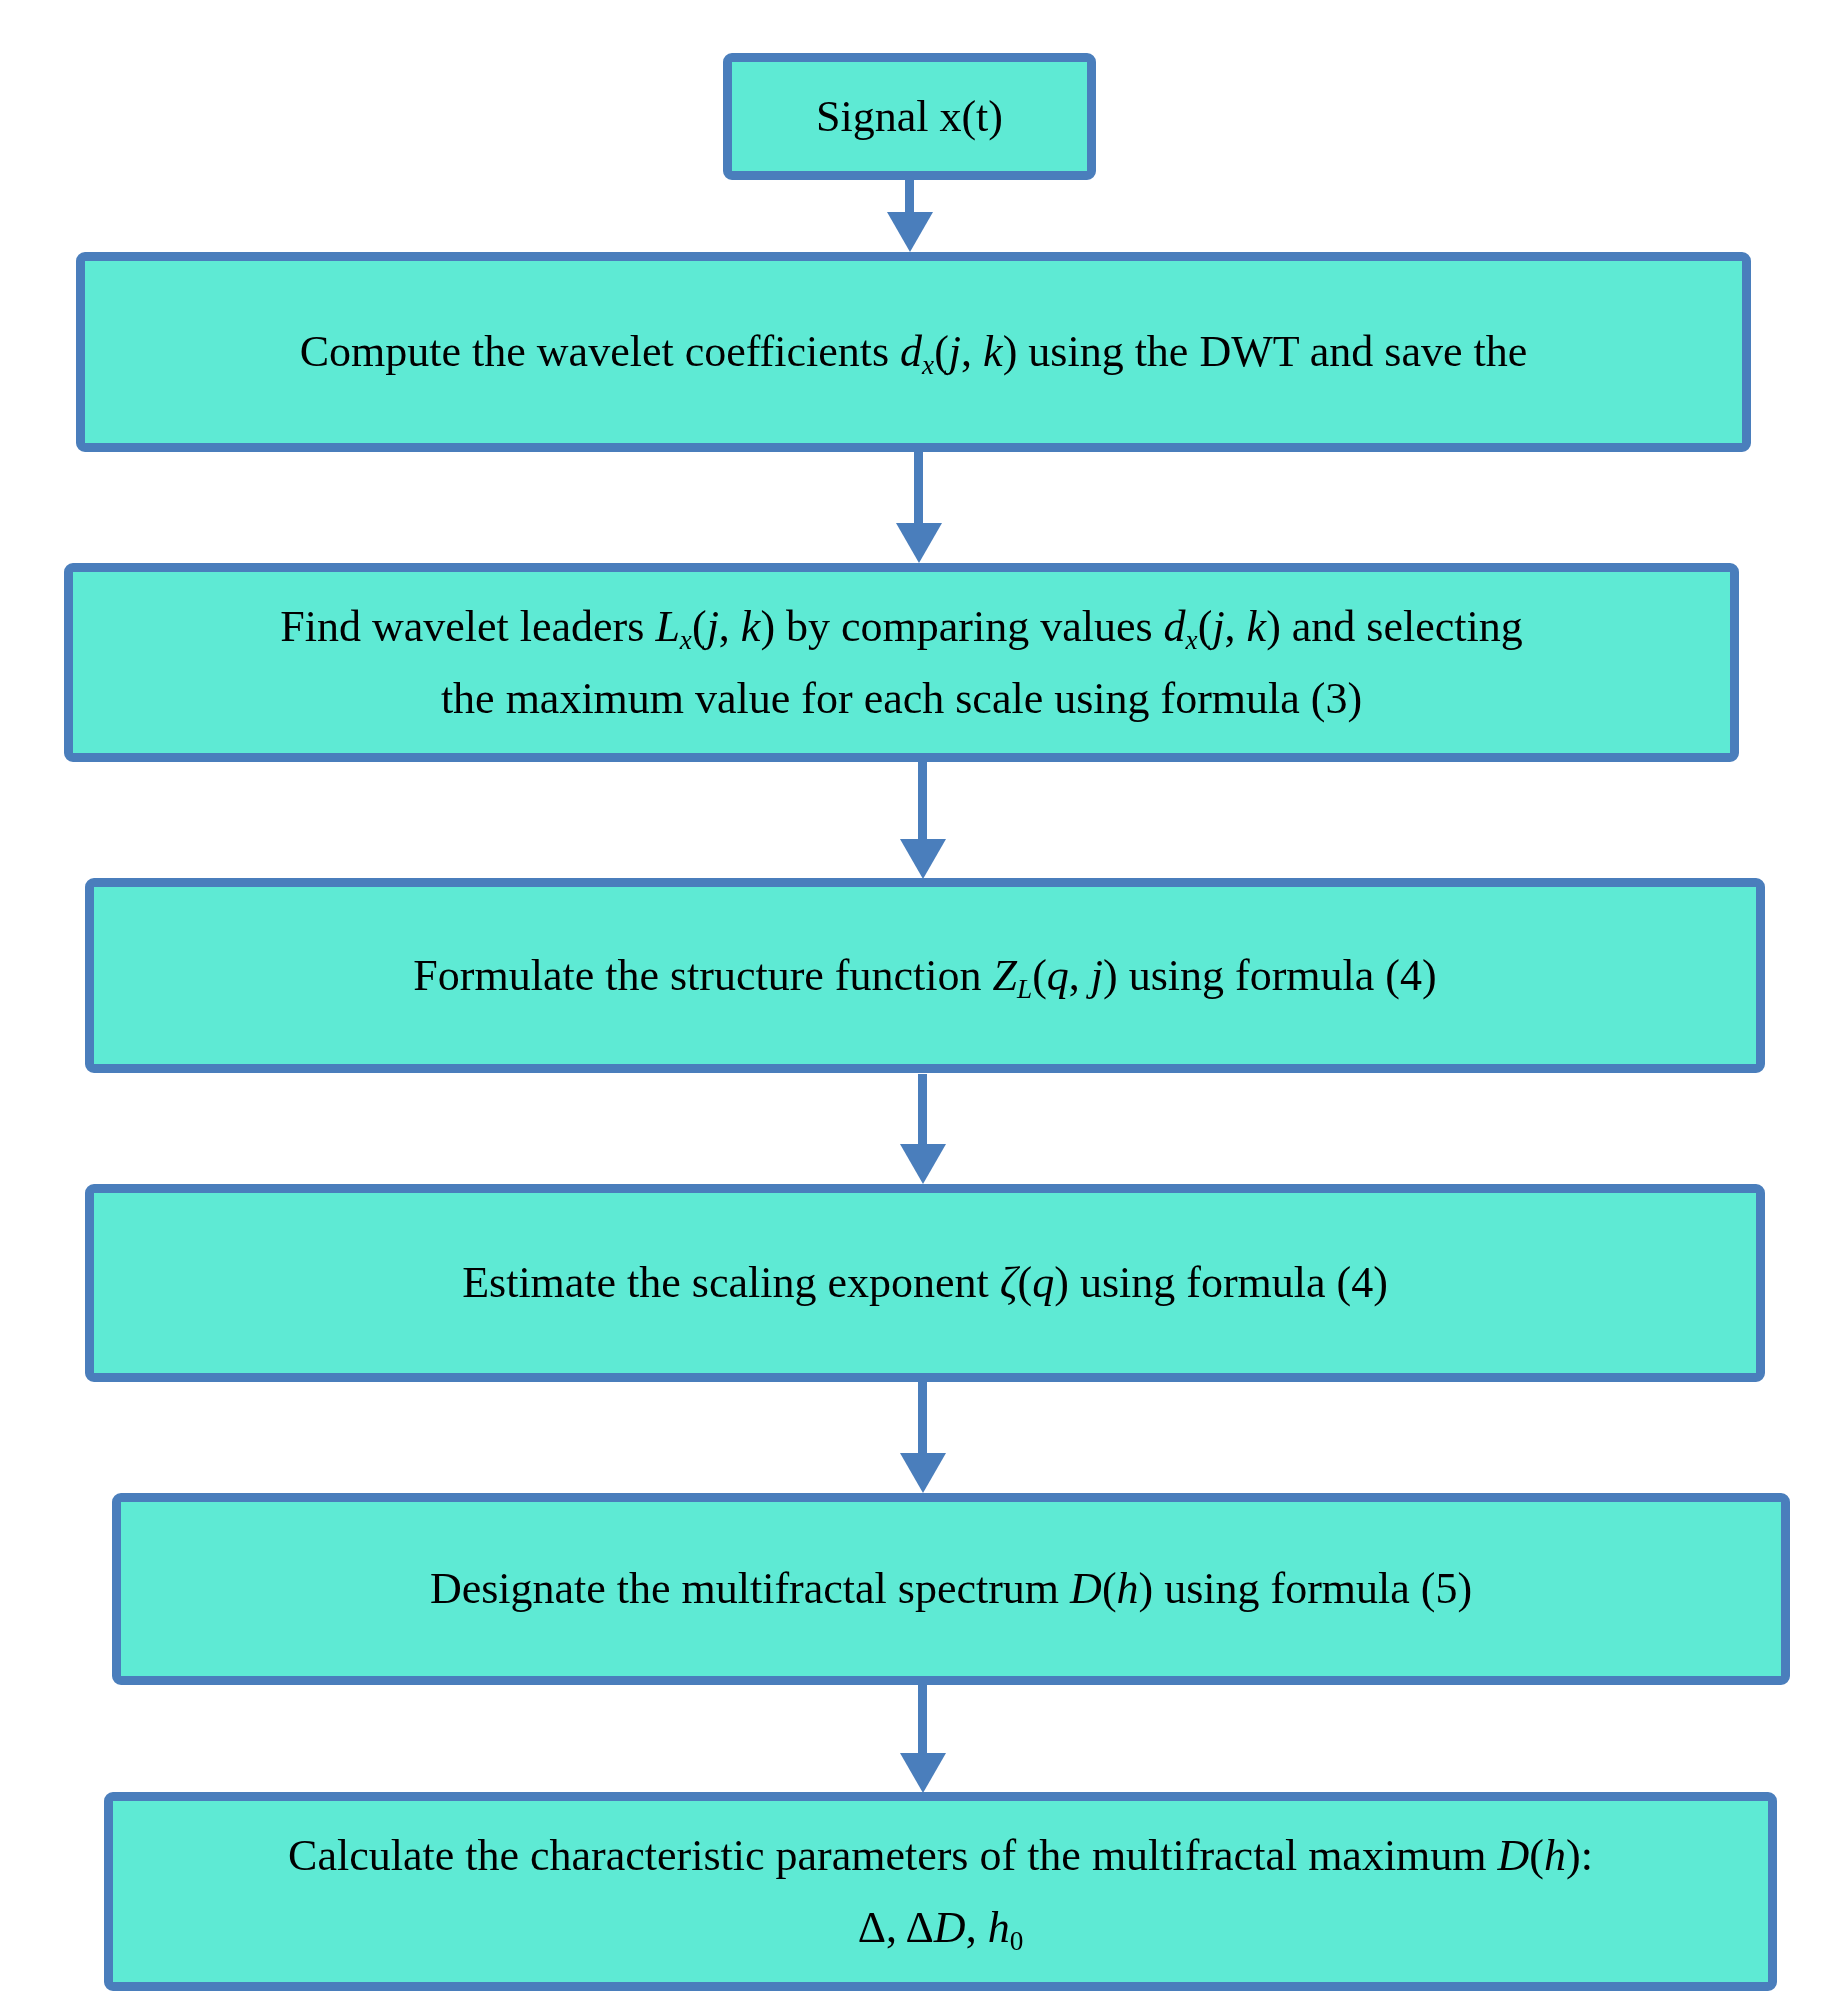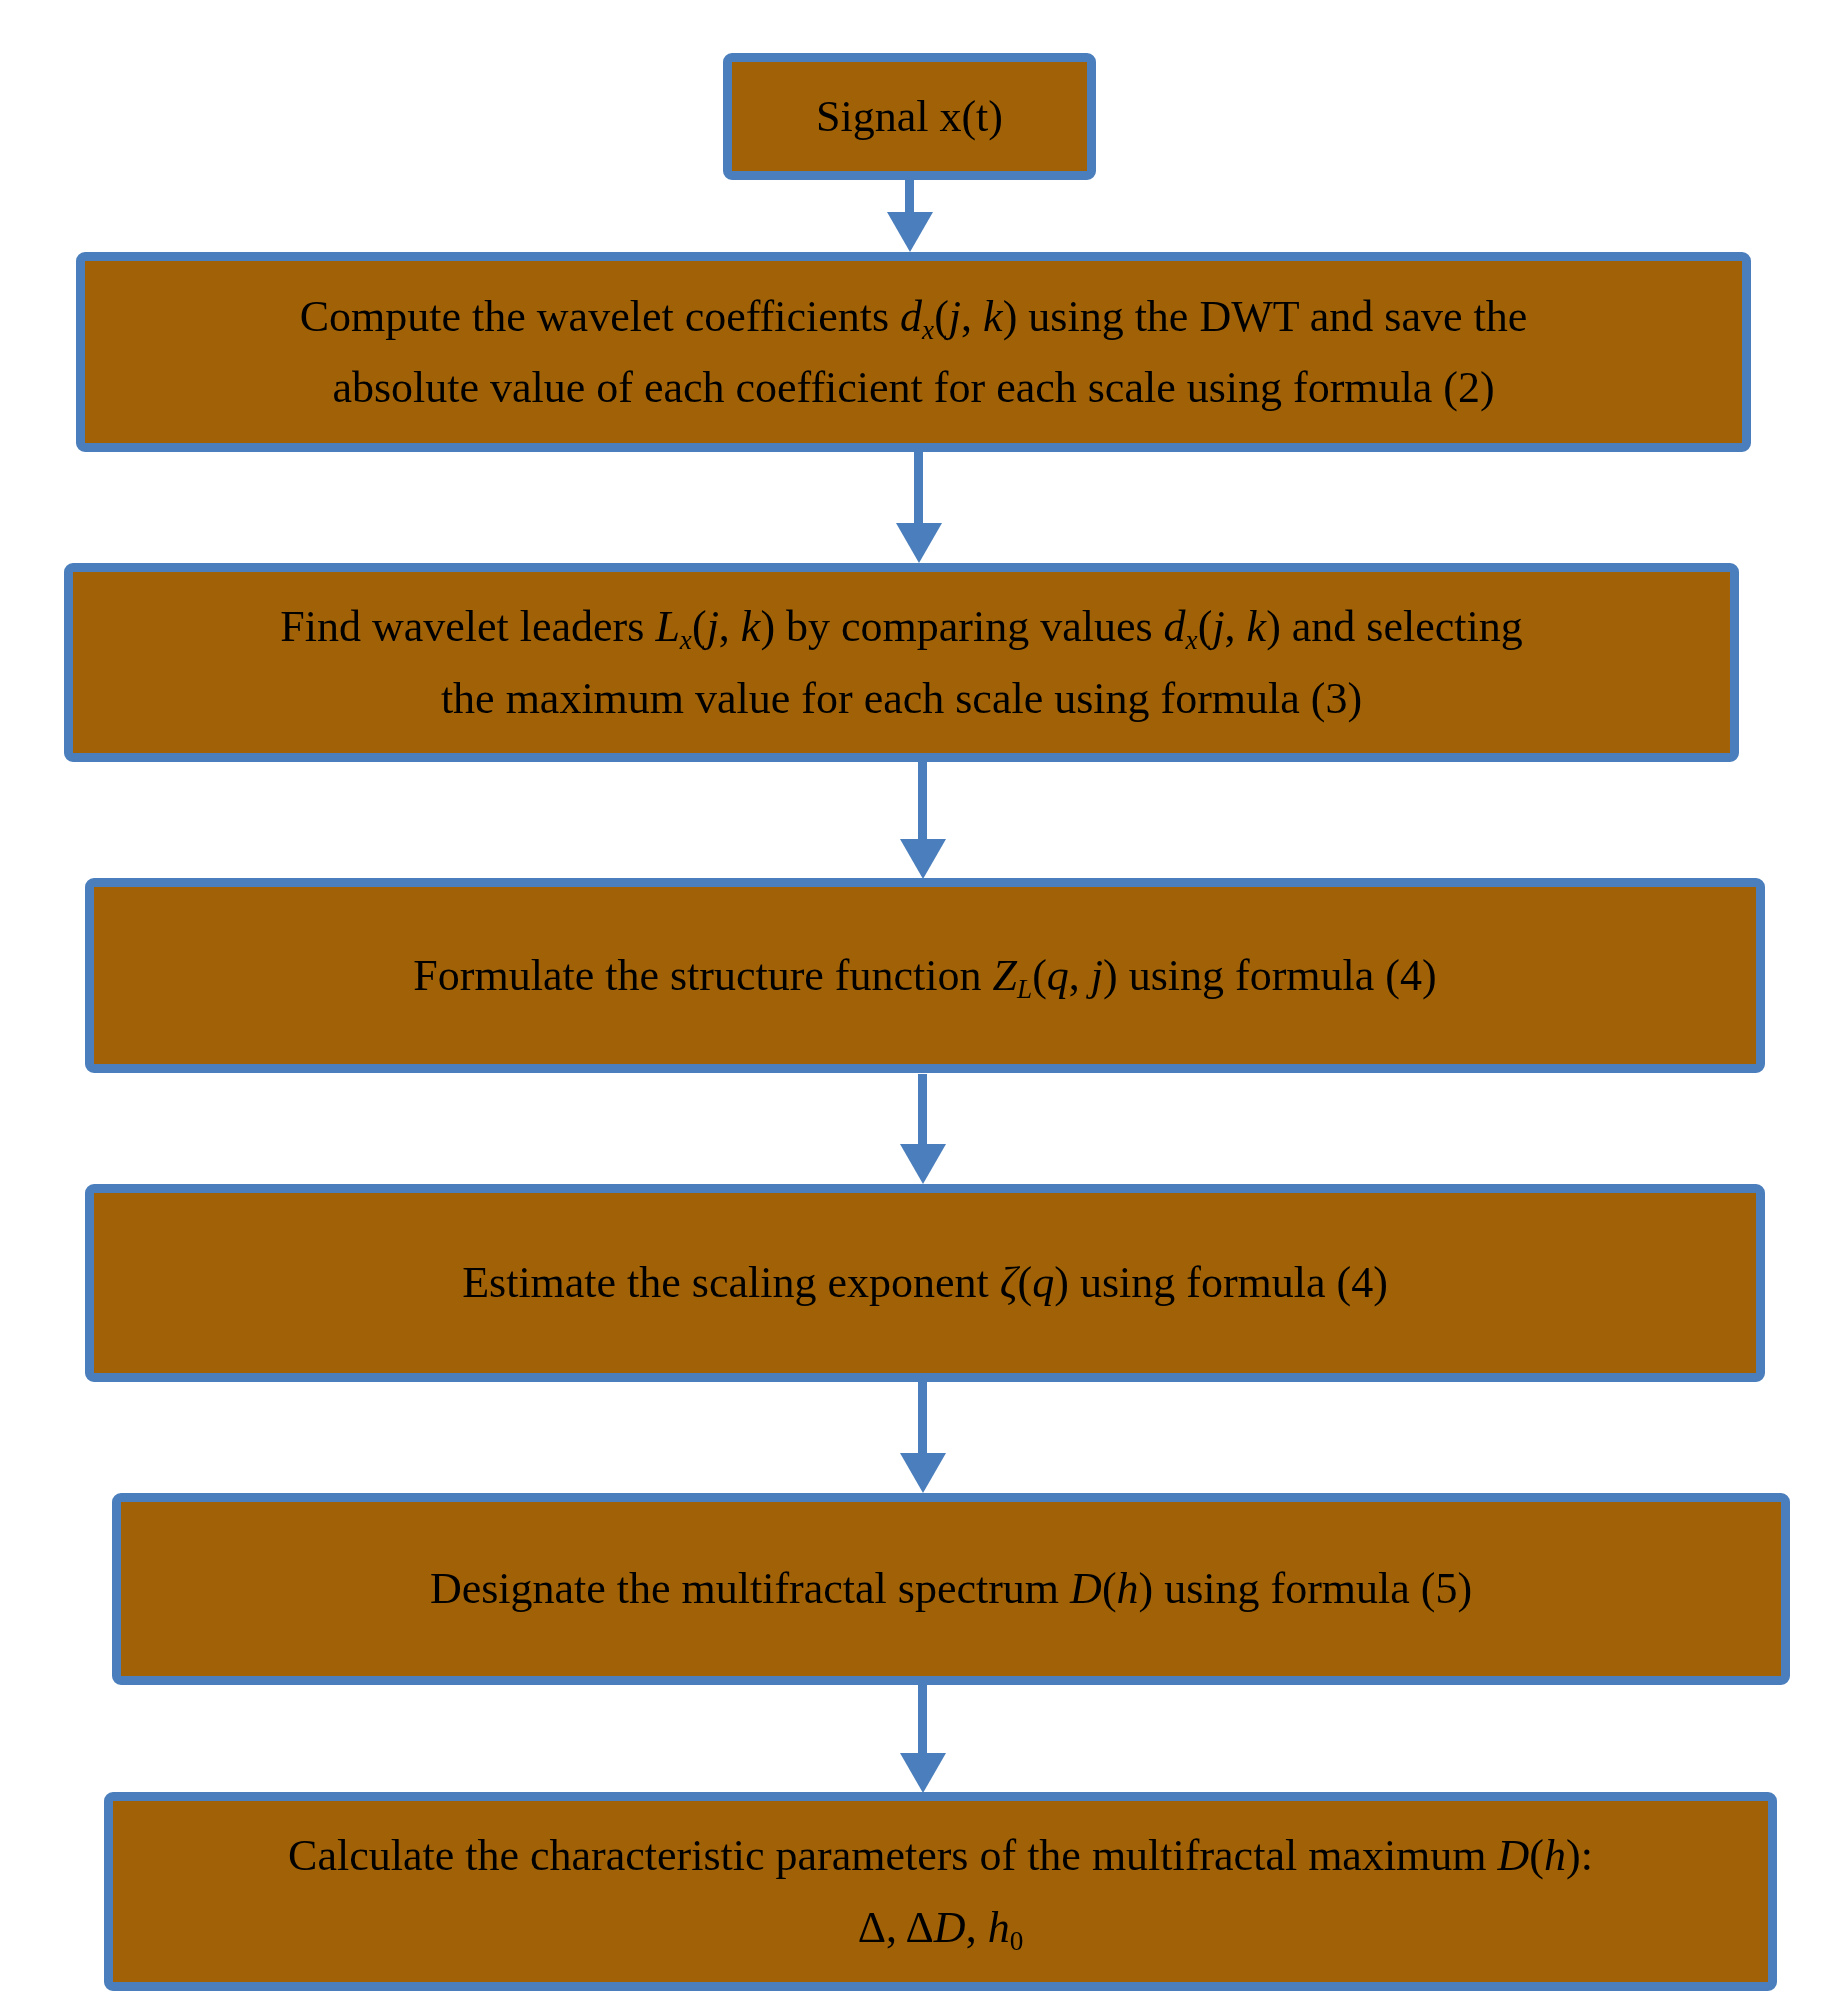--- a/index.html
+++ b/index.html
@@ -10,21 +10,21 @@
     width: 1825px;
     height: 2015px;
     background: #ffffff;
     font-family: "Liberation Serif", "DejaVu Serif", serif;
     color: #000000;
   }
   .node {
     position: absolute;
     border: 9.8px solid var(--accent);
     border-radius: 9px;
-    background: #a16207;
+    background: #5eead4;
     display: flex;
     align-items: center;
     justify-content: center;
     text-align: center;
   }
   .node-text {
     font-size: 44px;
     line-height: 1.62;
     padding: 0 21px;
     color: #000000;
@@ -59,21 +59,21 @@
   <div class="node" style="left:723px; top:53px; width:373px; height:127px;">
     <div class="node-text"><span>Signal x(t)</span></div>
   </div>
 
   <div class="arrow" style="left:886px; top:180px; width:47px; height:72px;">
     <div class="shaft"></div>
     <div class="head"></div>
   </div>
 
   <div class="node" style="left:76px; top:252px; width:1675px; height:200px;">
-    <div class="node-text"><span>Compute the wavelet coefficients </span><span class="mi">d</span><span class="mi sb">x</span><span>(</span><span class="mi">j</span><span>, </span><span class="mi">k</span><span>) using the DWT and save the</span><br><span>absolute value of each coefficient for each scale using formula (2)</span></div>
+    <div class="node-text"><span>Compute the wavelet coefficients </span><span class="mi">d</span><span class="mi sb">x</span><span>(</span><span class="mi">j</span><span>, </span><span class="mi">k</span><span>) using the DWT and save the</span><br></div>
   </div>
 
   <div class="arrow" style="left:895px; top:452px; width:47px; height:111px;">
     <div class="shaft"></div>
     <div class="head"></div>
   </div>
 
   <div class="node" style="left:64px; top:563px; width:1675px; height:199px;">
     <div class="node-text"><span>Find wavelet leaders </span><span class="mi">L</span><span class="mi sb">x</span><span>(</span><span class="mi">j</span><span>, </span><span class="mi">k</span><span>) by comparing values </span><span class="mi">d</span><span class="mi sb">x</span><span>(</span><span class="mi">j</span><span>, </span><span class="mi">k</span><span>) and selecting</span><br><span>the maximum value for each scale using formula (3)</span></div>
   </div>

